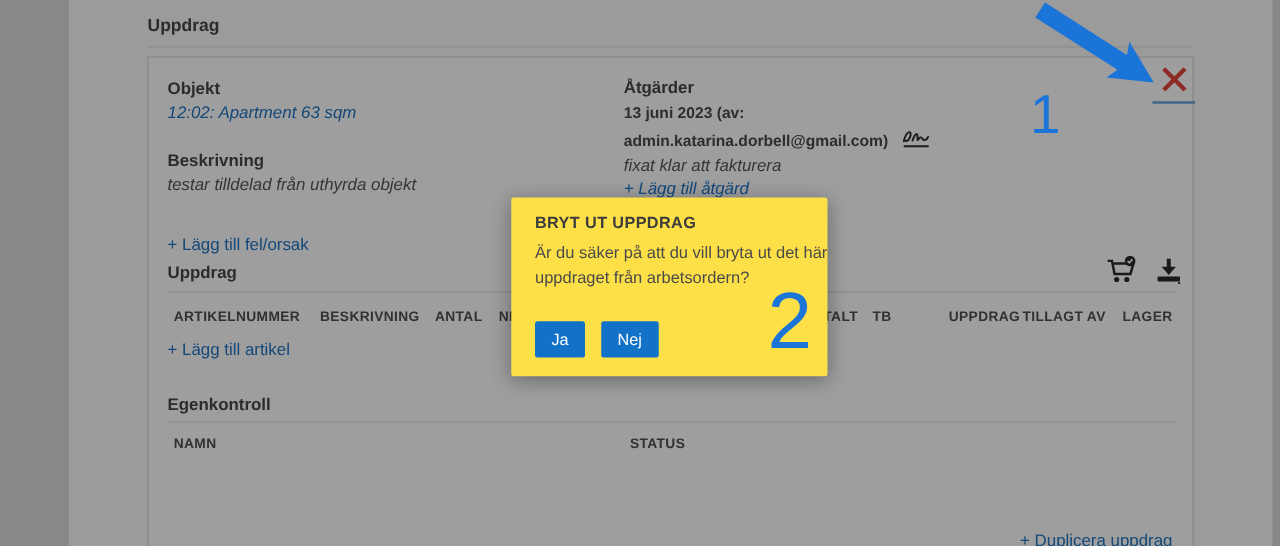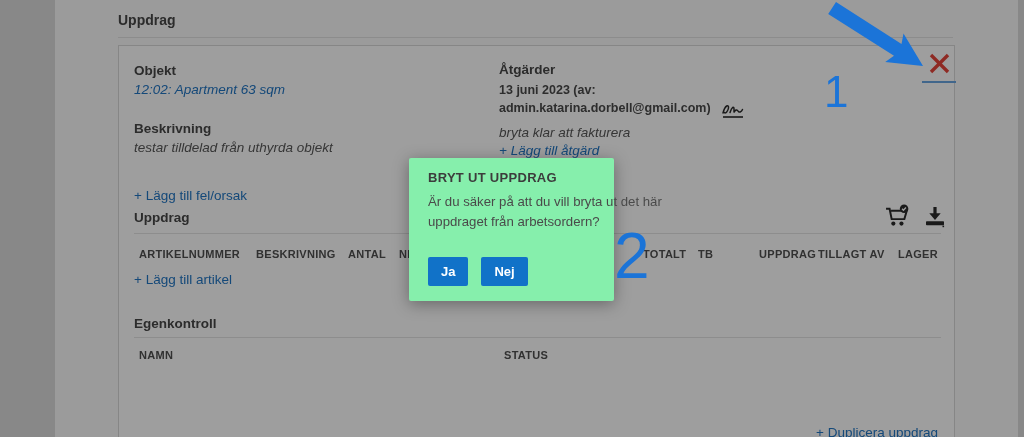--- a/index.html
+++ b/index.html
@@ -13,30 +13,30 @@
   .lbl{font-size:13.5px;font-weight:bold;color:#474747;}
   .it{font-size:13.5px;font-style:italic;color:#575757;}
   .lnk{font-size:13.5px;color:#2276c4;cursor:pointer;text-decoration:none;}
   .lnk.it{color:#2276c4;}
   .th{position:absolute;font-size:11px;font-weight:bold;color:#4f4f4f;letter-spacing:.3px;white-space:nowrap;}
   .divider{position:absolute;left:15px;width:807px;height:1px;background:#e4e4e4;}
   .icon-btn{cursor:pointer;}
   .close-wrap{position:absolute;left:803px;top:4px;width:34px;height:31px;
               border-bottom:2px solid #6aa5e0;display:flex;align-items:flex-start;justify-content:center;cursor:pointer;}
   .overlay{position:absolute;left:0;top:0;width:1024px;height:437px;background:rgba(0,0,0,0.38);z-index:10;}
-  .modal{position:absolute;left:409px;top:158px;width:205px;height:143px;background:#86efac;
+  .modal{position:absolute;left:409px;top:158px;width:253px;height:143px;background:#fde047;
          border-radius:2px;box-shadow:0 3px 16px rgba(0,0,0,.35);z-index:20;}
   .modal-title{position:absolute;left:19px;top:12px;font-size:13px;font-weight:bold;color:#3c3c3c;letter-spacing:.3px;}
   .modal-line{position:absolute;left:19px;font-size:13.2px;color:#4a4a4a;white-space:nowrap;}
   .modal-buttons{position:absolute;left:19px;top:99px;display:flex;gap:13px;}
   .btn{height:29px;min-width:40px;padding:0 13px;background:#1172c8;color:#fff;border:none;border-radius:2px;
-       font-family:"Liberation Sans",sans-serif;font-size:13px;font-weight:bold;cursor:pointer;}
+       font-family:"Liberation Sans",sans-serif;font-size:13px;font-weight:normal;cursor:pointer;}
   .anno{position:absolute;z-index:30;color:#1b74d8;line-height:1;font-weight:normal;pointer-events:none;}
   .anno-svg{position:absolute;left:0;top:0;z-index:30;pointer-events:none;}
-  .flexrow{display:flex;gap:10px;}
+  .flexrow{display:flex;align-items:center;gap:10px;}
   .nowrap{white-space:nowrap;}
 </style>
 </head>
 <body>
 
 <div class="stage">
 
   <div class="card"></div>
 
   <div class="section-title">Uppdrag</div>
@@ -56,21 +56,21 @@
     <div class="abs nowrap" style="left:380px;top:37px;font-size:12.5px;font-weight:bold;color:#4a4a4a">13 juni 2023 (av:</div>
     <div class="abs flexrow" style="left:380px;top:55px">
       <span class="nowrap" style="font-size:12.5px;font-weight:bold;color:#4a4a4a">admin.katarina.dorbell@gmail.com)</span>
       <span class="icon-btn">
         <svg width="26" height="19" viewBox="0 0 26 19">
           <path d="M2 12 C4 4 8 3 7.5 7 C7 10 4.5 13 3.5 11.5 M9 11.5 C11 5.5 13 5 13 8 L13 11.5 C14 9 16 8 17 10 C18 12 20.5 11 21.5 8.5" stroke="#2b2b2b" stroke-width="1.5" fill="none" stroke-linecap="round"></path>
           <line x1="2" y1="16" x2="22" y2="16" stroke="#2b2b2b" stroke-width="1.6"></line>
         </svg>
       </span>
     </div>
-    <div class="abs it" style="left:380px;top:79px">bryta klar att fakturera</div>
+    <div class="abs it" style="left:380px;top:79px">fixat klar att fakturera</div>
     <div class="abs lnk it" style="left:380px;top:97px">+ Lägg till åtgärd</div>
 
     <div class="abs lbl" style="left:15px;top:164px">Uppdrag</div>
 
     <span class="abs icon-btn" style="left:766px;top:158px">
       <svg width="25" height="24" viewBox="0 0 24 23">
         <path d="M1 4.5h3.4l2 10h12.2l2.3-8H5.8" stroke="#2b2b2b" stroke-width="1.9" fill="none"></path>
         <circle cx="8" cy="18.8" r="2" fill="#2b2b2b"></circle>
         <circle cx="15.8" cy="18.8" r="2" fill="#2b2b2b"></circle>
         <circle cx="18.3" cy="4.6" r="4.1" fill="#2b2b2b"></circle>

